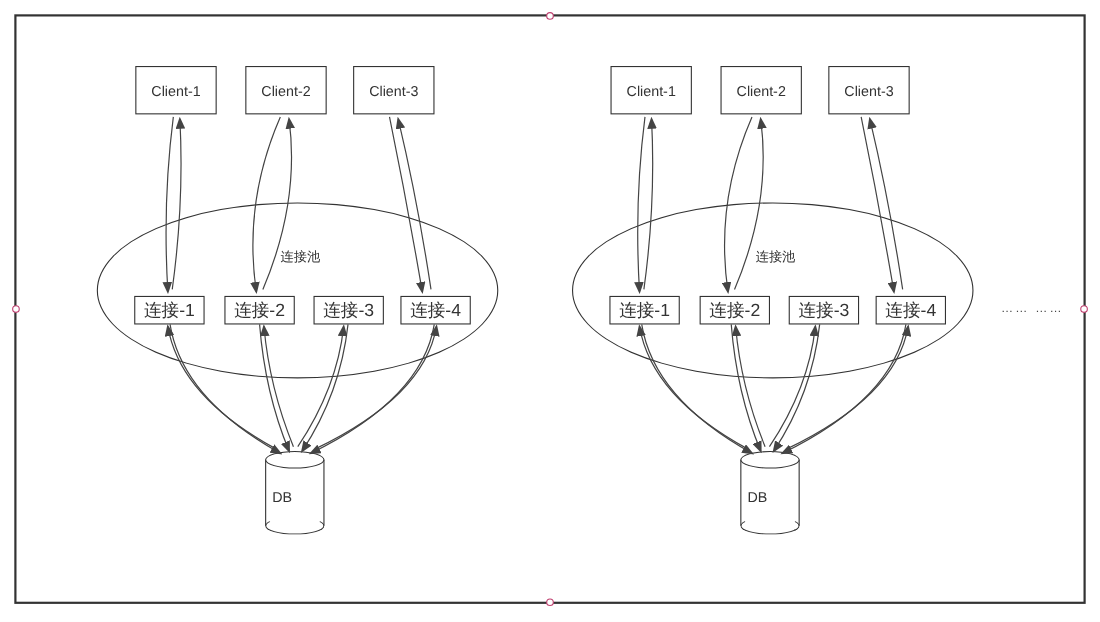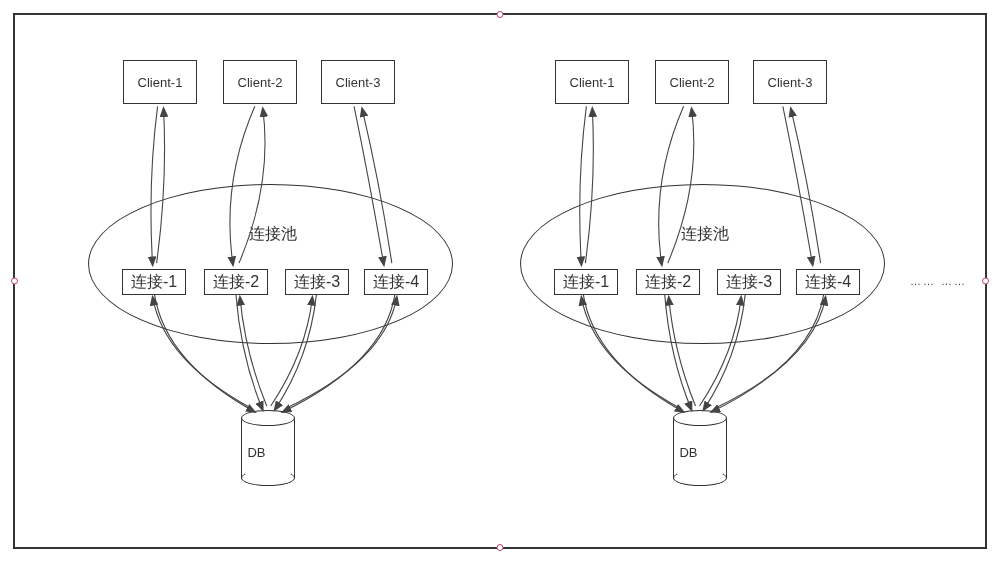--- a/index.html
+++ b/index.html
@@ -53,21 +53,21 @@
       font-size: 16px;
     }
     .ellipse {
       position: absolute;
       border: 1.5px solid #333;
       border-radius: 50%;
       box-sizing: border-box;
     }
     .pool-label {
       position: absolute;
-      font-size: 16px;
+      font-size: 12px;
       transform: translate(-50%, -50%);
     }
 
     .db {
       position: absolute;
       width: 31px; height: 76px;
     }
     .db-body {
       position: absolute;
       left: 0; top: 8px;

